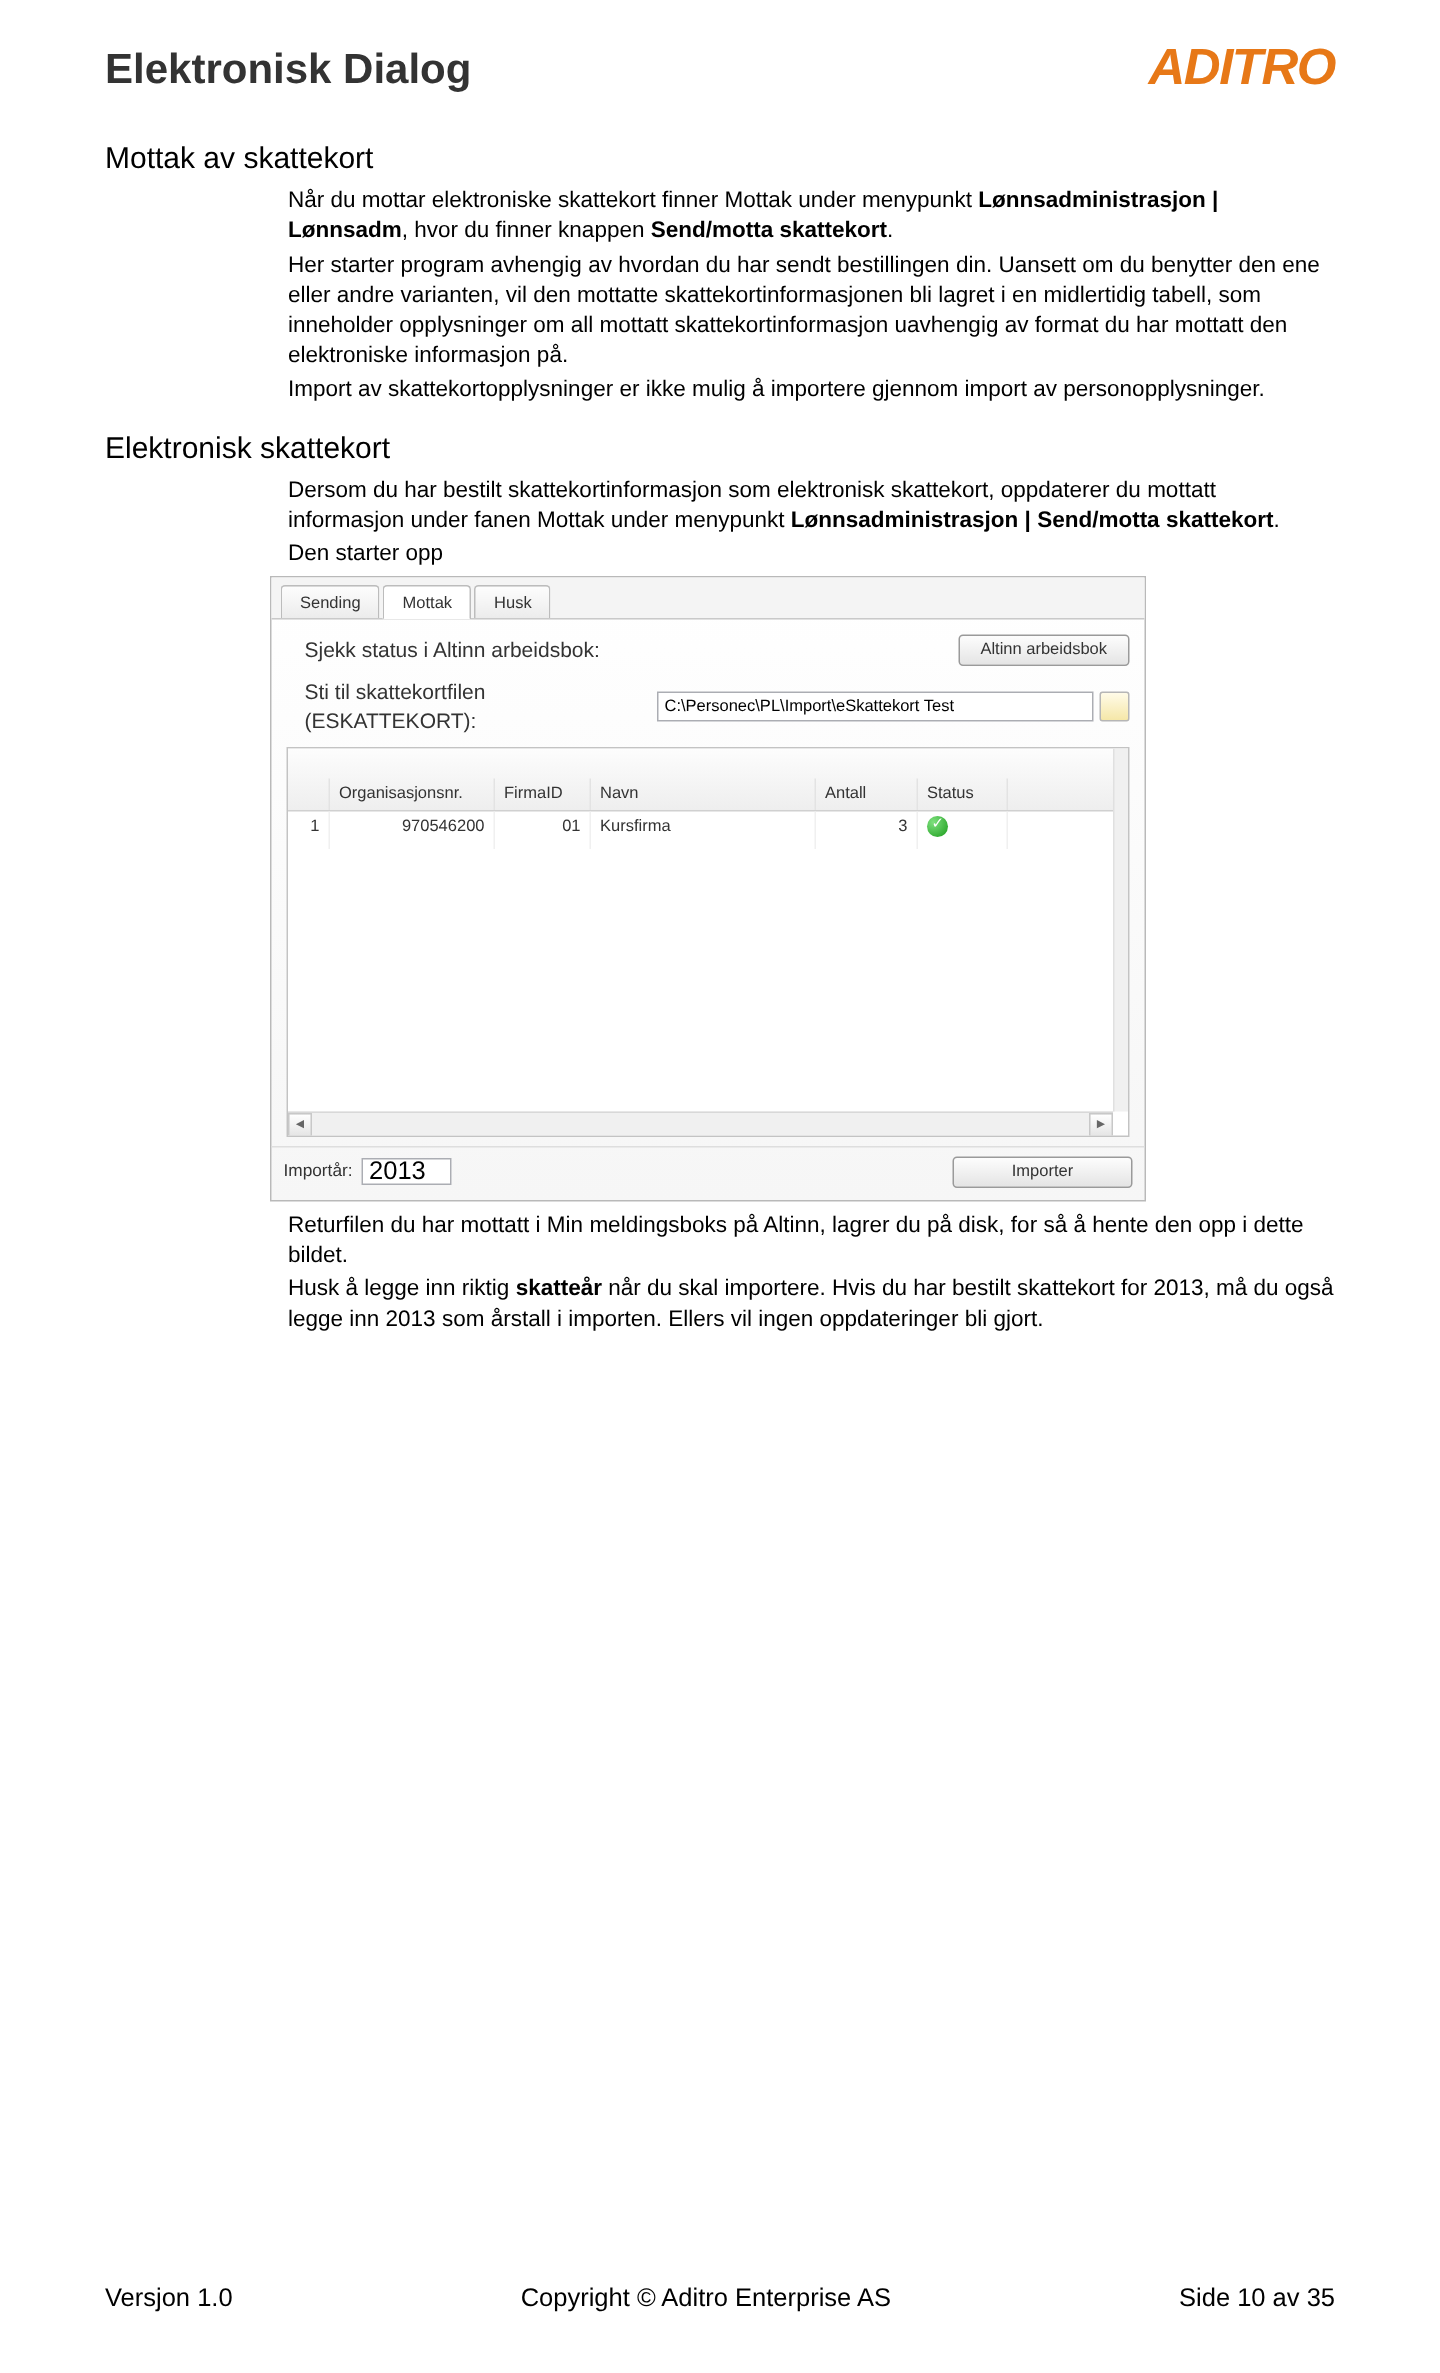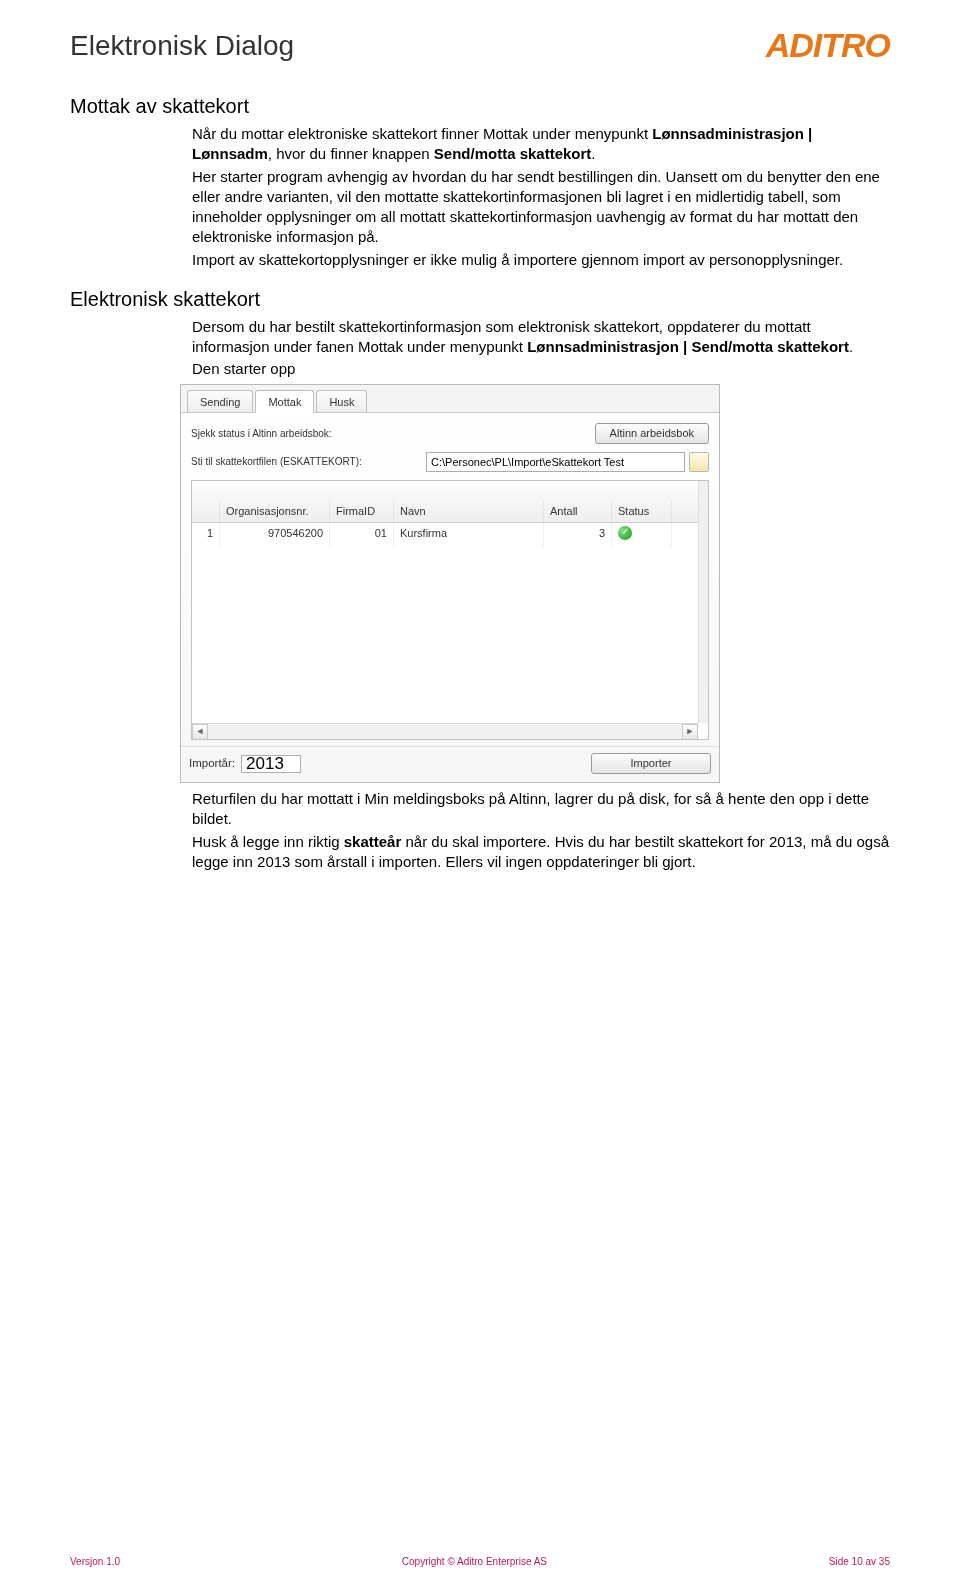--- a/index.html
+++ b/index.html
@@ -17,21 +17,21 @@
     min-height: 1582px;
   }
   .header {
     display: flex;
     justify-content: space-between;
     align-items: flex-start;
     margin-bottom: 30px;
   }
   .doc-title {
     font-size: 28px;
-    font-weight: normal;
+    font-weight: bold;
     color: #333;
   }
   .logo {
     font-family: Arial, sans-serif;
     font-size: 34px;
     font-weight: bold;
     font-style: italic;
     color: #e77817;
     letter-spacing: -1px;
     margin-top: -4px;
@@ -45,21 +45,21 @@
     margin-left: 110px;
     font-size: 15px;
     line-height: 1.35;
   }
   .body-text p { margin: 0 0 2px 12px; }
   .body-text b { font-weight: bold; }
   .gap { height: 14px; }
 
   
   .app {
-    width: 540px;
+    width: 584px;
     border: 1px solid #b9b9b9;
     background: linear-gradient(#fff,#f6f6f6);
     font-family: "Segoe UI", Tahoma, sans-serif;
     font-size: 12px;
     color: #333;
     margin: 4px 0 6px 0;
   }
   .tabs {
     display: flex;
     align-items: flex-end;
@@ -82,21 +82,21 @@
     position: relative;
     top: 1px;
     border-bottom: 1px solid #fff;
   }
   .panel { padding: 10px 10px 6px 10px; }
   .row {
     display: flex;
     align-items: center;
     margin-bottom: 8px;
   }
-  .row .lbl { width: 235px; font-size: 10px; }
+  .row .lbl { width: 235px; font-size: 14px; margin-left: 12px; }
   .btn {
     padding: 2px 14px;
     font-size: 11px;
     border: 1px solid #9a9a9a;
     border-radius: 3px;
     background: linear-gradient(#fdfdfd,#e4e4e4);
     cursor: pointer;
     min-width: 110px;
     text-align: center;
   }
@@ -185,25 +185,25 @@
     padding: 1px 4px;
     border: 1px solid #abadb3;
     font-size: 17px;
     height: 18px;
     background: #fff;
   }
   .bottombar .btn { margin-left: auto; min-width: 120px; }
 
   .footer {
     position: absolute;
-    left: 70px; right: 70px; bottom: 15px;
+    left: 70px; right: 70px; bottom: 40px;
     display: flex;
     justify-content: space-between;
-    font-size: 10px;
-    color: #be185d;
+    font-size: 17px;
+    color: #000000;
   }
 </style>
 </head>
 <body>
 
 <div class="page">
   <div class="header">
     <div class="doc-title">Elektronisk Dialog</div>
     <div class="logo">ADITRO</div>
   </div>

